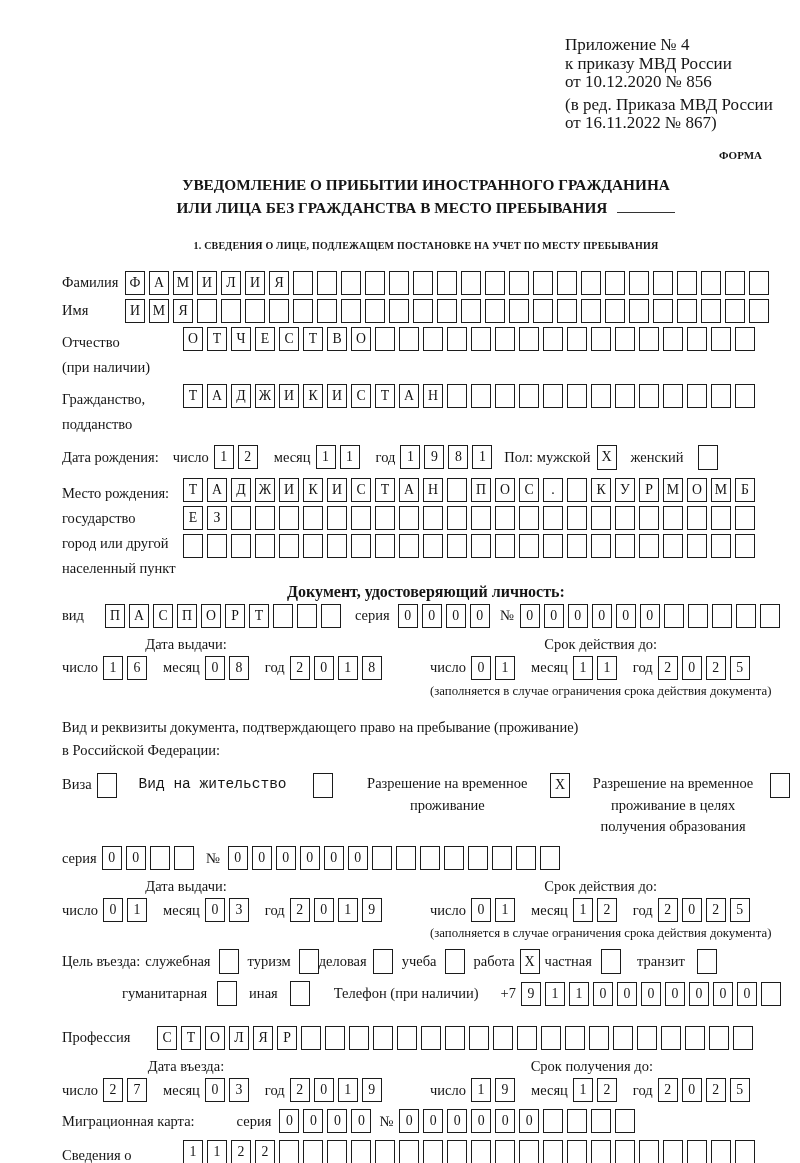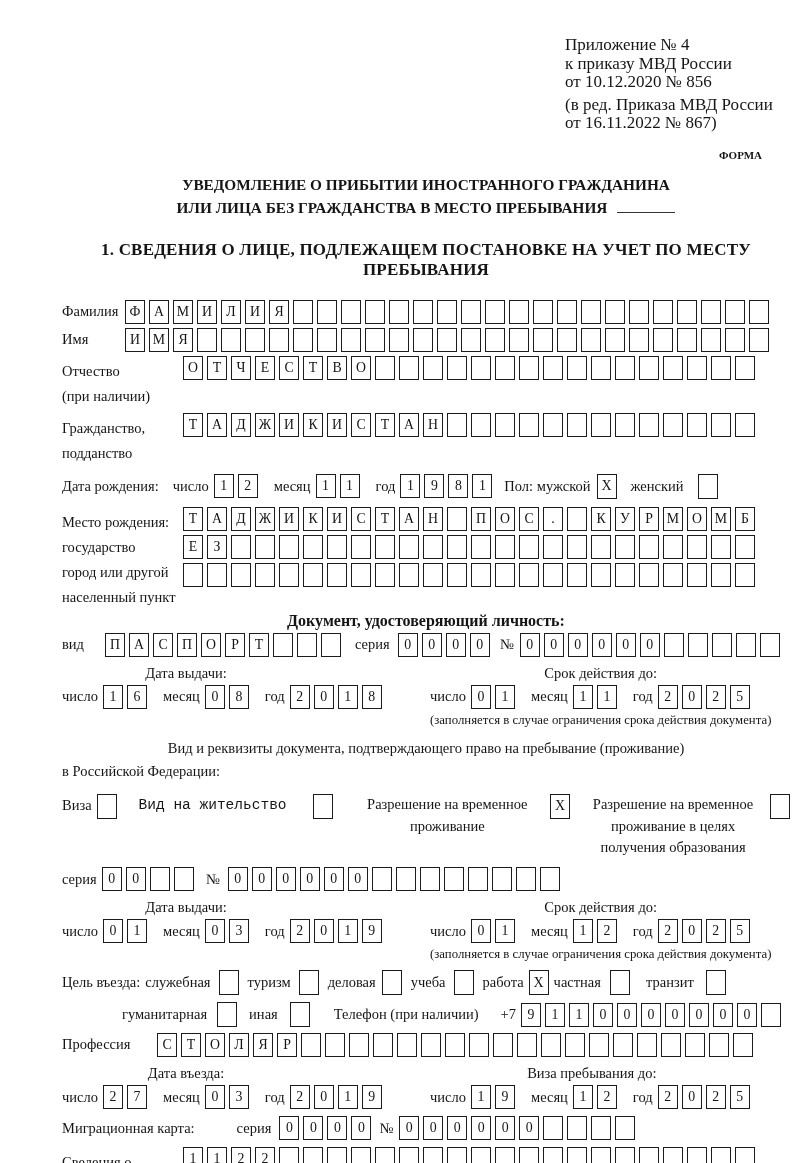--- a/index.html
+++ b/index.html
@@ -6,21 +6,21 @@
   body{width:800px;height:1163px;overflow:hidden;color:#151515;
        font-family:"Liberation Serif",serif;font-size:14.5px;}
   .page{padding:36px 10px 0 62px;}
   
   .annex{margin-left:503px;font-size:17px;line-height:18.5px;}
   .annex .gap{margin-top:4px;}
   .forma{font-weight:bold;text-align:right;padding-right:28px;margin-top:16px;font-size:11px;}
   
   .title{text-align:center;font-weight:bold;font-size:15.3px;line-height:1.55;margin-top:12px;}
   .uline{display:inline-block;width:58px;border-bottom:1.6px solid #333;height:.95em;margin-left:10px;}
-  .sec{font-weight:bold;font-size:17px;text-align:center;margin-top:20px;letter-spacing:.2px;}
+  .sec{font-weight:bold;font-size:10px;text-align:center;margin-top:20px;letter-spacing:.2px;}
   
   .r{display:flex;align-items:flex-start;margin-top:4px;white-space:nowrap;}
   .strip{display:flex;flex:none;}
   .vstack{display:flex;flex-direction:column;}
   .vstack .strip{margin-top:4px;}
   .vstack .strip:first-child{margin-top:0;}
   .box{box-sizing:border-box;flex:none;width:20px;height:24px;border:1.6px solid #1c1c1c;
        margin-right:4px;display:flex;align-items:center;justify-content:center;
        font-size:13.8px;background:#fff;}
   .cbox{box-sizing:border-box;flex:none;width:20px;height:25px;border:1.6px solid #1c1c1c;
@@ -385,21 +385,21 @@
             <span class="box">2</span>
             <span class="box">0</span>
             <span class="box">2</span>
             <span class="box">5</span>
           </div>
       </div>
       <div class="dnote">(заполняется в случае ограничения срока действия документа)</div>
     </div>
   </div>
 
-  <div style="margin-top:12px;text-align:center;">Вид и реквизиты документа, подтверждающего право на пребывание (проживание)</div>
+  <div style="margin-top:20px;">Вид и реквизиты документа, подтверждающего право на пребывание (проживание)</div>
   <div style="margin-top:6px;">в Российской Федерации:</div>
 
   <div class="r" style="margin-top:14px;">
     <span class="pt">Виза</span>
     <span class="cbox" style="margin-left:5px;"></span>
     <span class="pt" style="margin-left:22px;font-family:Liberation Mono, monospace;">Вид на жительство</span>
     <span class="cbox" style="margin-left:26px;"></span>
     <div class="mlc" style="margin-left:22px;width:190px;">
       <div>Разрешение на временное</div>
       <div>проживание</div>
@@ -487,21 +487,21 @@
       <div class="dnote">(заполняется в случае ограничения срока действия документа)</div>
     </div>
   </div>
 
   <div class="r" style="align-items:center;margin-top:8px;">
     <span>Цель въезда:</span>
     <span style="margin-left:5px;">служебная</span>
     <span class="cbox" style="margin-left:8px;"></span>
     <span style="margin-left:9px;">туризм</span>
     <span class="cbox" style="margin-left:8px;"></span>
-    <span style="margin-left:9px;">деловая</span>
+    <span style="margin-left:0;">деловая</span>
     <span class="cbox" style="margin-left:6px;"></span>
     <span style="margin-left:9px;">учеба</span>
     <span class="cbox" style="margin-left:8px;"></span>
     <span style="margin-left:9px;">работа</span>
     <span class="cbox" style="margin-left:5px;">X</span>
     <span style="margin-left:5px;">частная</span>
     <span class="cbox" style="margin-left:9px;"></span>
     <span style="margin-left:16px;">транзит</span>
     <span class="cbox" style="margin-left:12px;"></span>
   </div>
@@ -521,21 +521,21 @@
         <span class="box">0</span>
         <span class="box">0</span>
         <span class="box">0</span>
         <span class="box">0</span>
         <span class="box">0</span>
         <span class="box">0</span>
         <span class="box"></span>
       </div>
   </div>
 
-  <div class="r" style="margin-top:6px;">
+  <div class="r" style="margin-top:20px;">
     <div style="width:95px;flex:none;padding-top:3px;">Профессия</div>
     <div class="strip">
         <span class="box">С</span>
         <span class="box">Т</span>
         <span class="box">О</span>
         <span class="box">Л</span>
         <span class="box">Я</span>
         <span class="box">Р</span>
         <span class="box"></span>
         <span class="box"></span>
@@ -576,21 +576,21 @@
         <span class="dlbl g">год</span>
         <div class="strip">
             <span class="box">2</span>
             <span class="box">0</span>
             <span class="box">1</span>
             <span class="box">9</span>
           </div>
       </div>
     </div>
     <div>
-      <div class="dhead">Виза пребывания до:</div>
+      <div class="dhead">Срок получения до:</div>
       <div class="dline">
         <span class="dlbl">число</span>
         <div class="strip">
             <span class="box">1</span>
             <span class="box">9</span>
           </div>
         <span class="dlbl g">месяц</span>
         <div class="strip">
             <span class="box">1</span>
             <span class="box">2</span>

